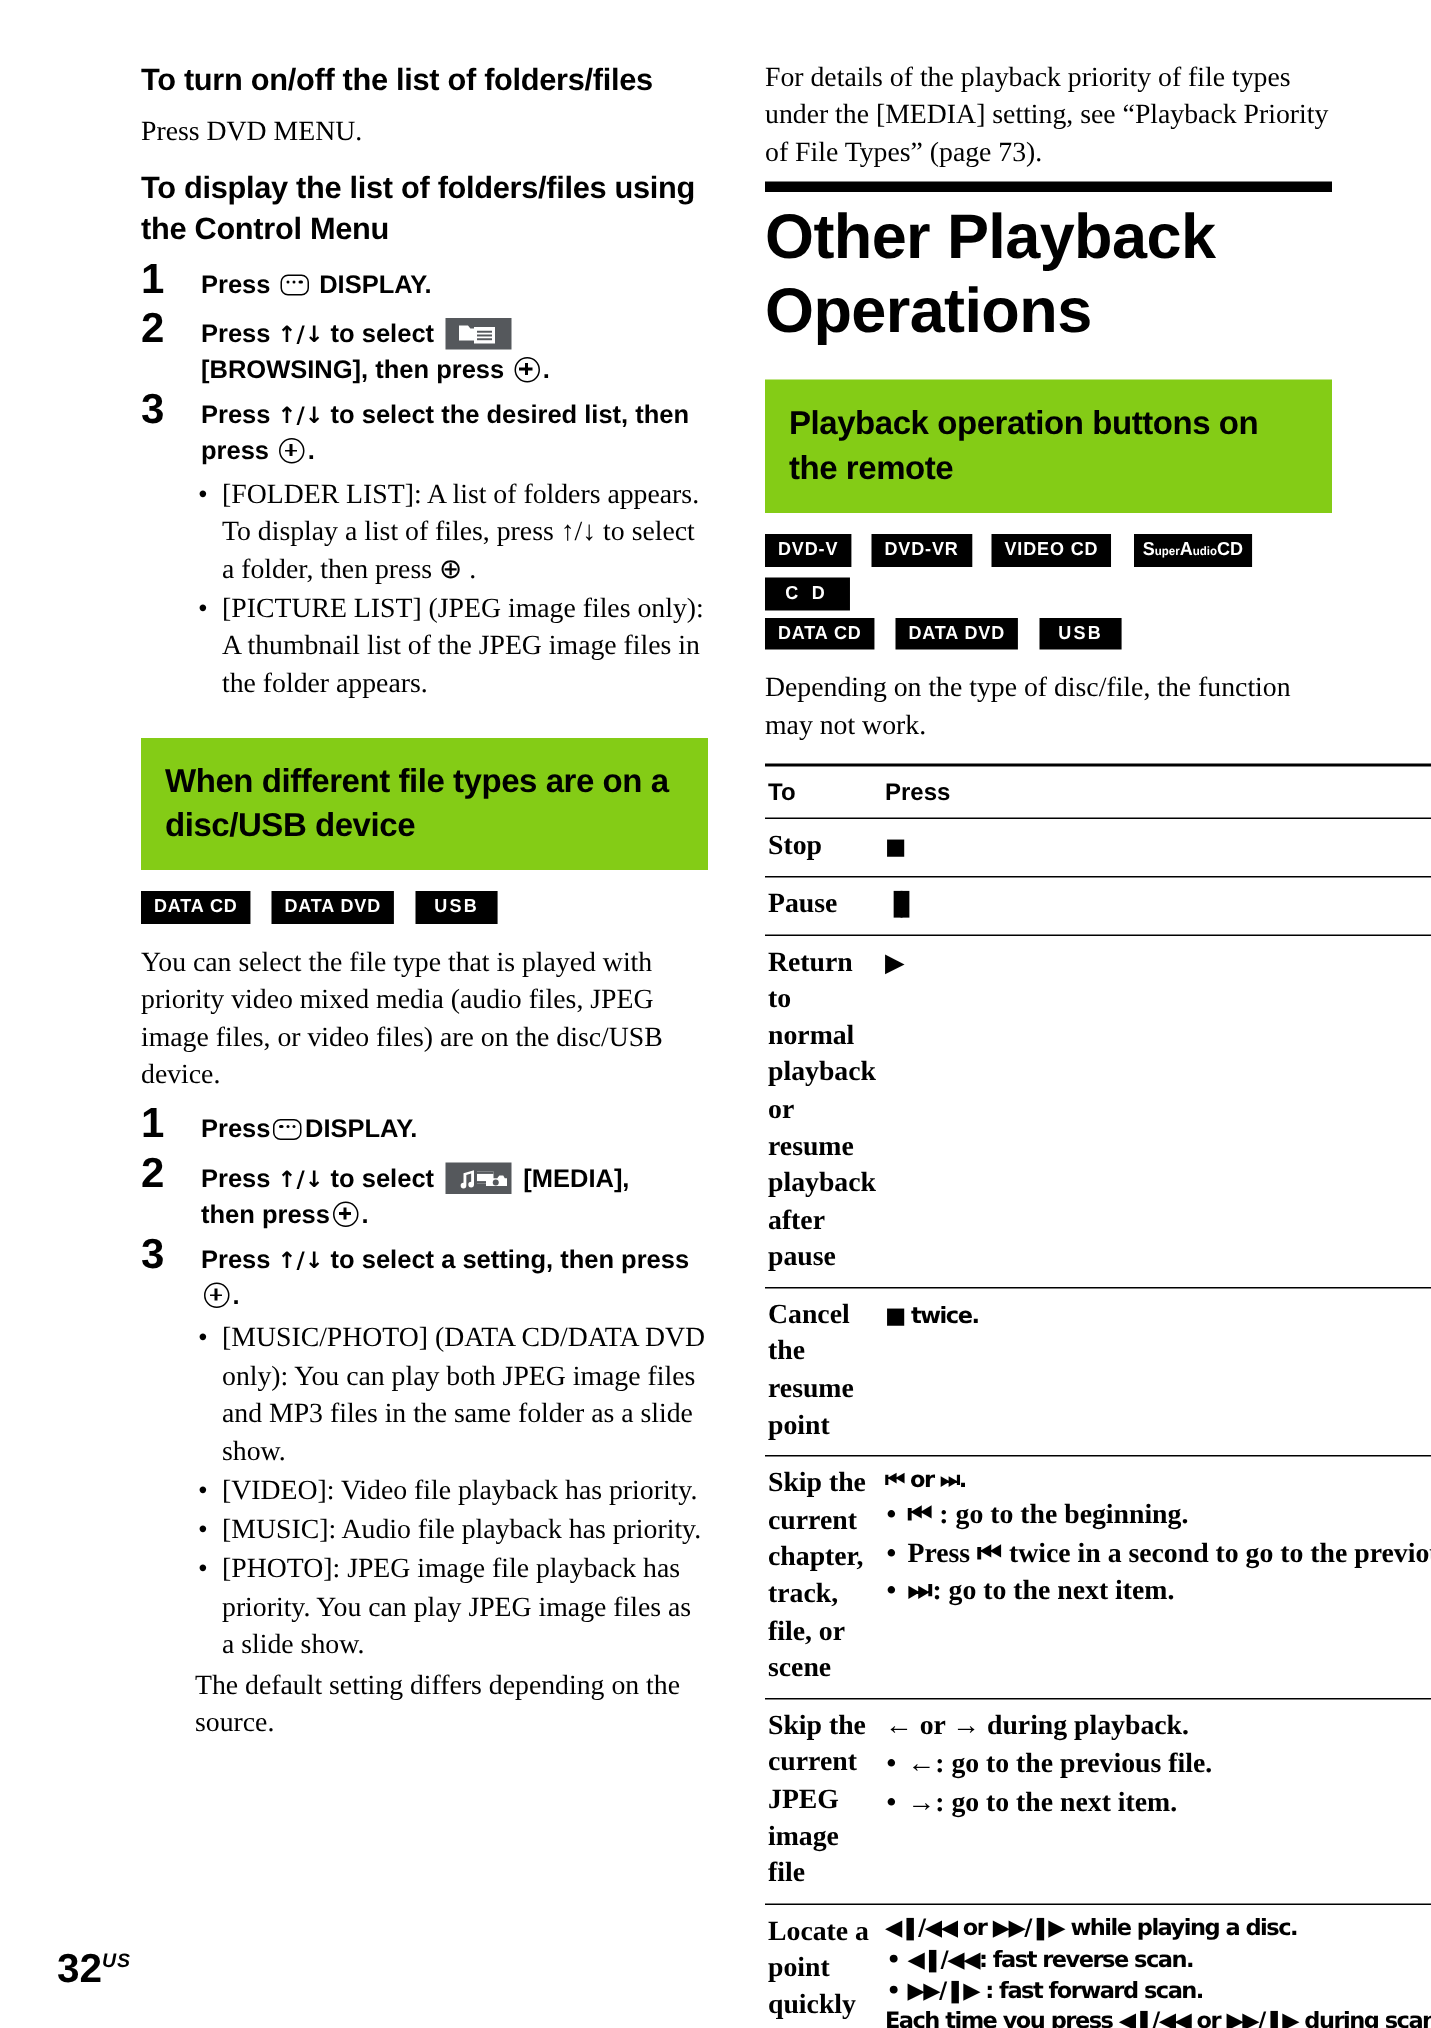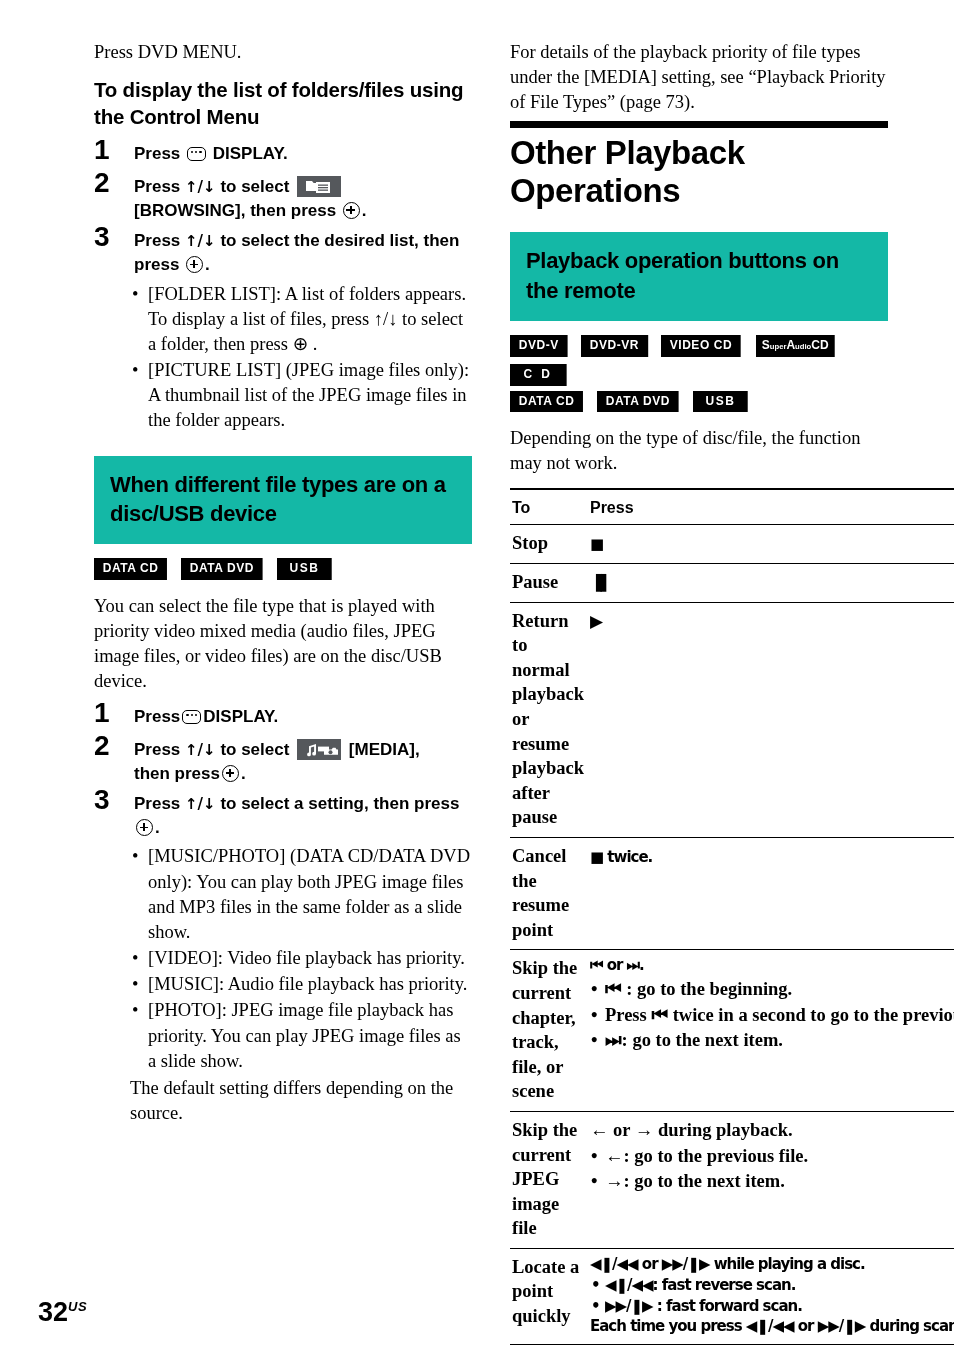--- a/index.html
+++ b/index.html
@@ -48,29 +48,29 @@
 
   
   .chapter-rule {
     height: 7px;
     background: #000;
     margin: 0 0 6px 0;
   }
   .chapter-title {
     font-family: "Liberation Sans", sans-serif;
     font-weight: bold;
-    font-size: 33px;
+    font-size: 42px;
     line-height: 1.16;
     letter-spacing: -0.4px;
     margin: 0 0 18px 0;
   }
 
   
   .gray-head {
-    background: #14b8a6;
+    background: #84cc16;
     padding: 14px 16px 16px 16px;
     margin: 22px 0 14px 0;
   }
   .gray-head .gh-text {
     font-family: "Liberation Sans", sans-serif;
     font-weight: bold;
     font-size: 22px;
     line-height: 1.34;
     letter-spacing: -0.3px;
   }
@@ -292,20 +292,21 @@
     letter-spacing: 0.5px;
   }
 </style>
 </head>
 <body>
 
 <div class="page">
 
   <div class="col col-left">
 
+    <h2 class="h-sub">To turn on/off the list of folders/files</h2>
 
     <p class="body-p">Press DVD MENU.</p>
 
     <h2 class="h-sub spaced">To display the list of folders/files using the Control Menu</h2>
 
     <div class="step">
       <span class="step-num">1</span>
       <div class="step-text">
         <span>Press </span><span class="icon-display"><i></i><i></i><i></i></span>
         <span>DISPLAY.</span>

